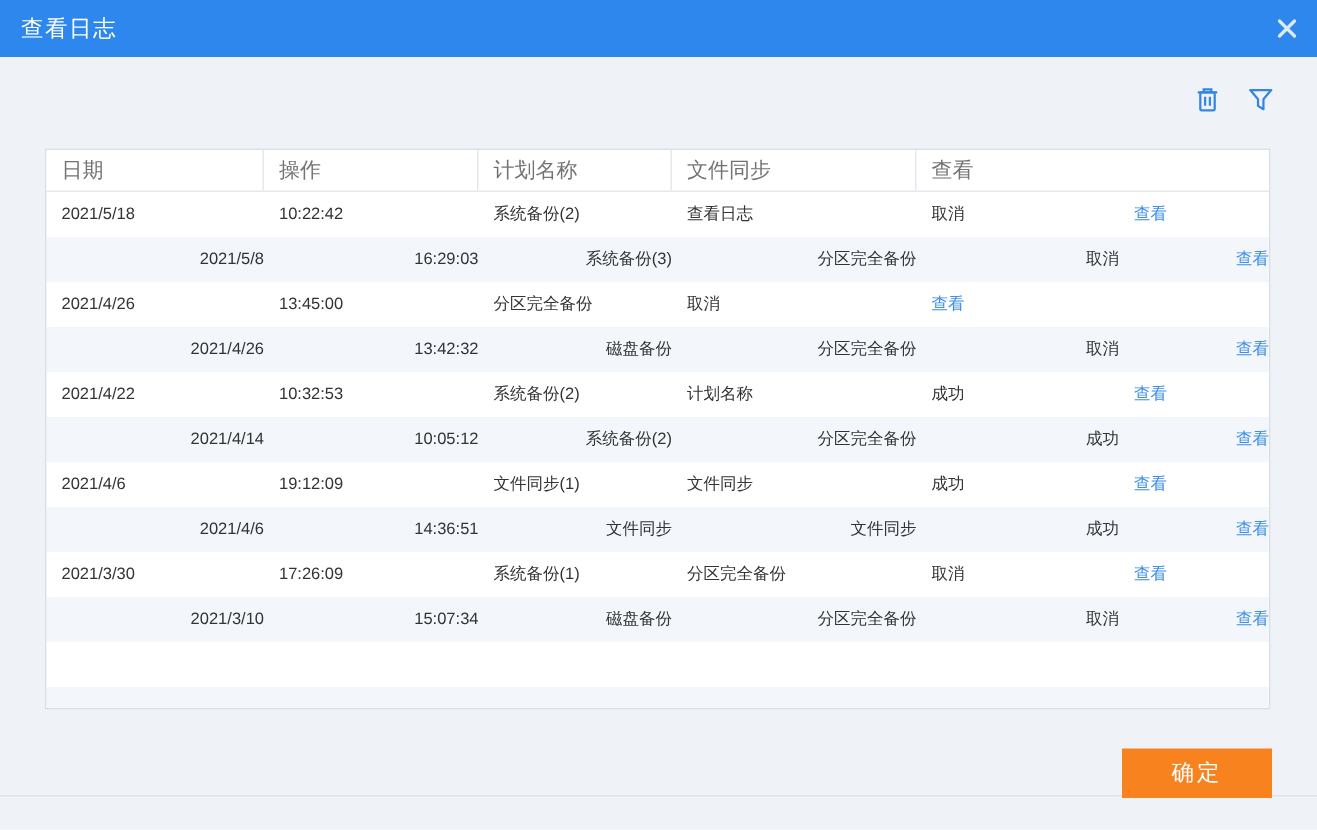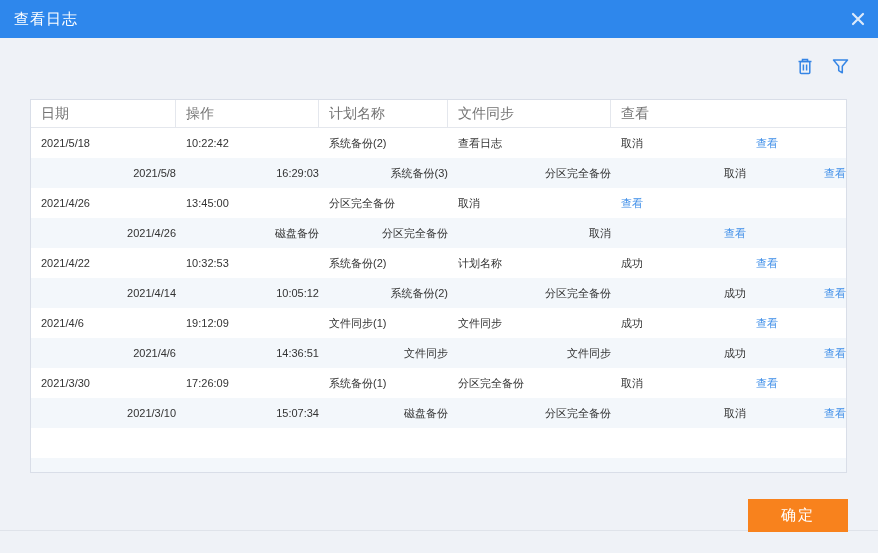--- a/index.html
+++ b/index.html
@@ -159,20 +159,21 @@
         </div>
         <div class="tr">
           <div class="td">2021/4/26</div>
           <div class="td">13:45:00</div>
           <div class="td">分区完全备份</div>
           <div class="td">取消</div>
           <div class="td"><span class="link">查看</span></div>
         </div>
         <div class="tr alt">
           <div class="td">2021/4/26</div>
+          <div class="td">13:42:32</div>
           <div class="td">磁盘备份</div>
           <div class="td">分区完全备份</div>
           <div class="td">取消</div>
           <div class="td"><span class="link">查看</span></div>
         </div>
         <div class="tr">
           <div class="td">2021/4/22</div>
           <div class="td">10:32:53</div>
           <div class="td">系统备份(2)</div>
           <div class="td">计划名称</div>

